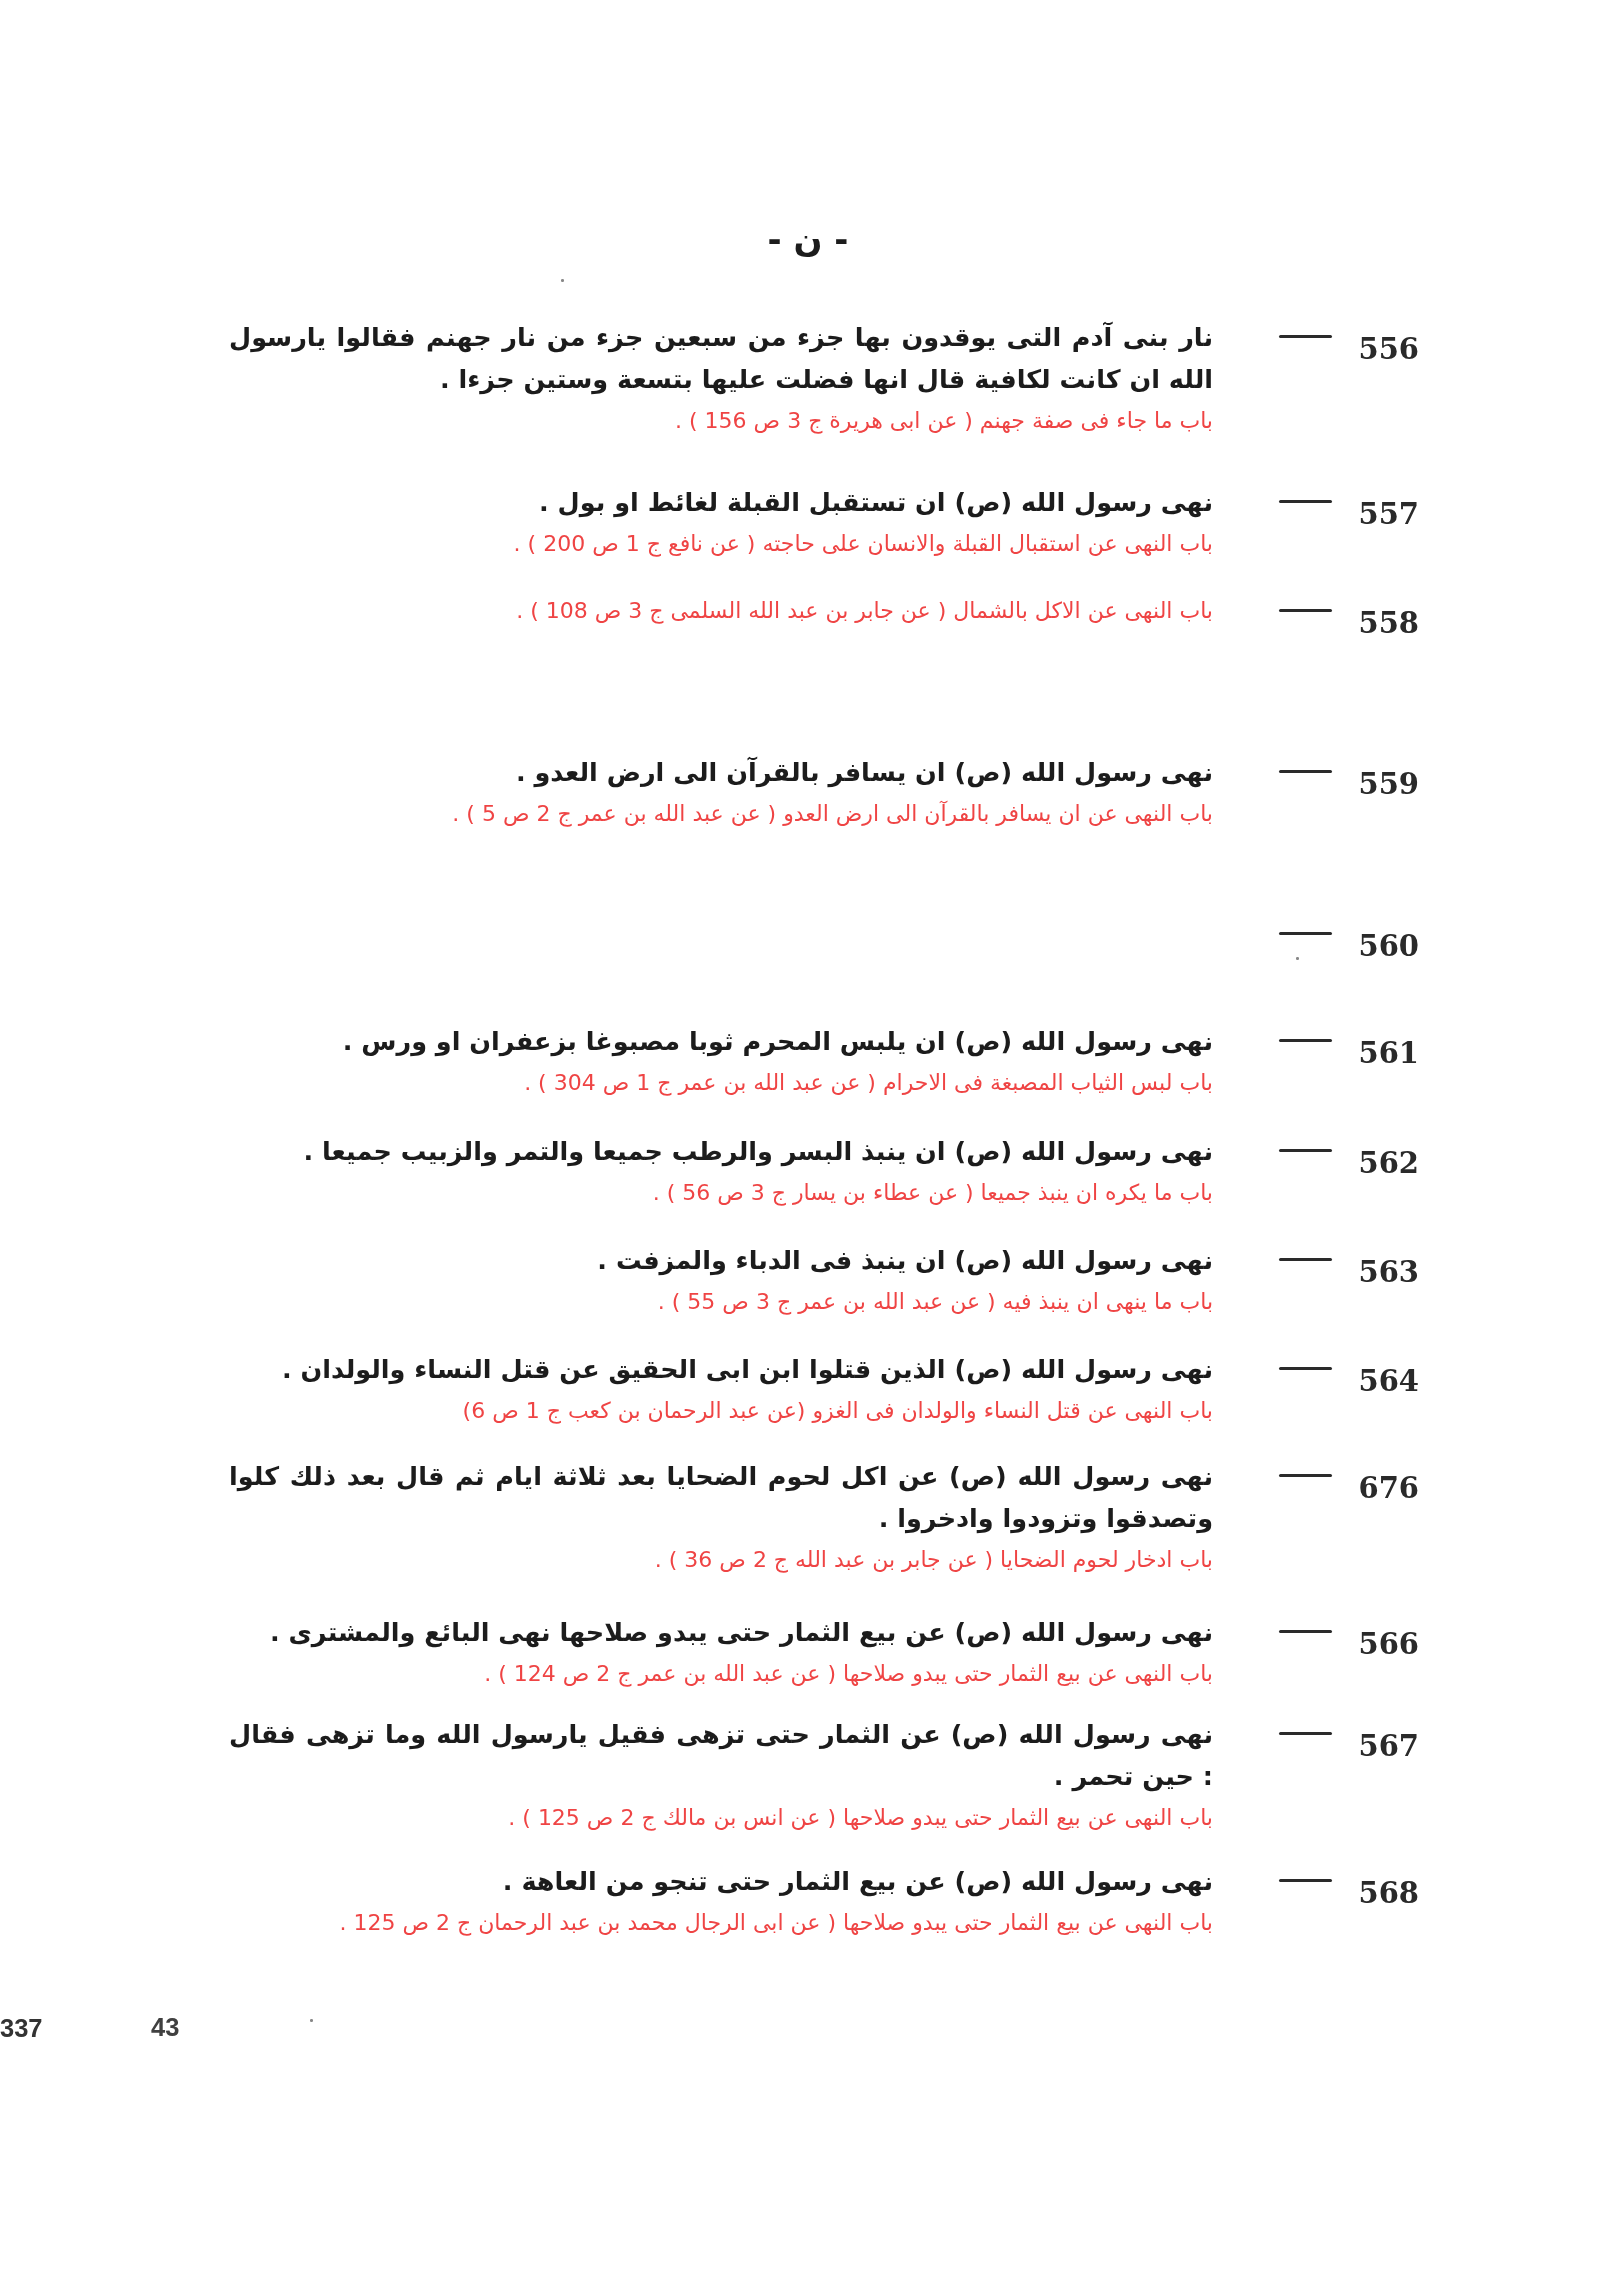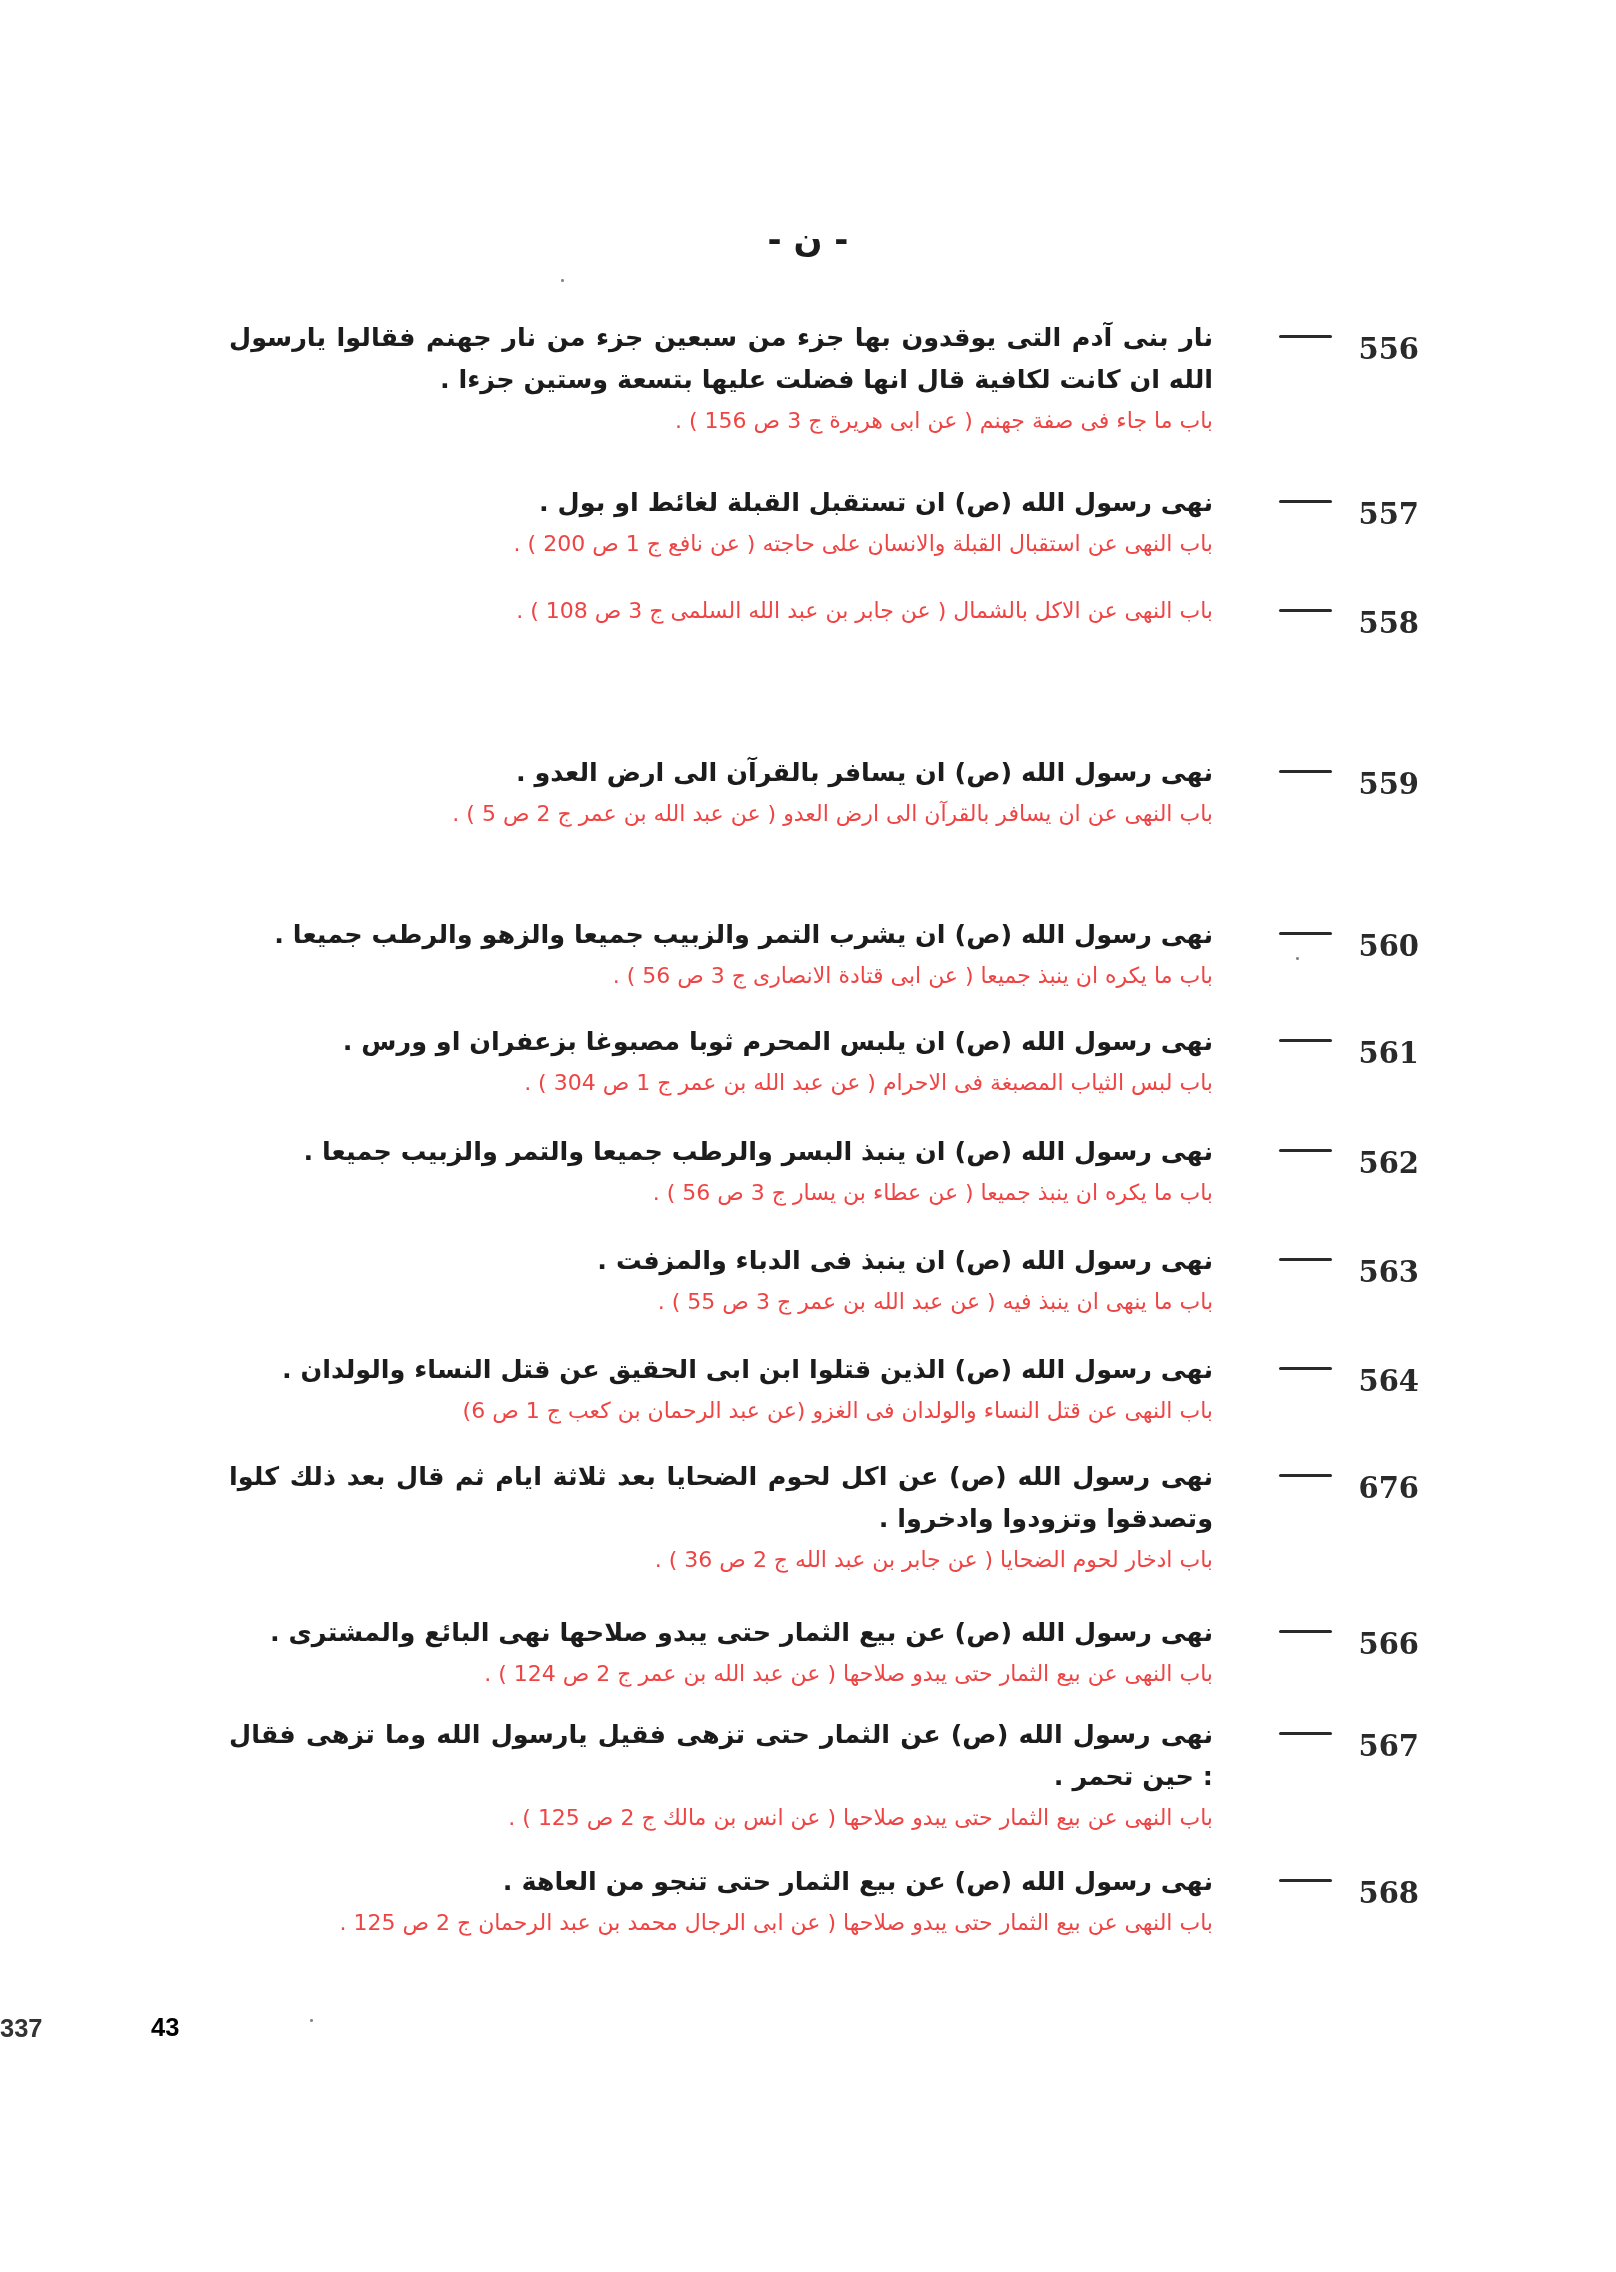--- a/index.html
+++ b/index.html
@@ -22,21 +22,21 @@
     font-family: "DejaVu Sans", sans-serif;
   }
   .entry .text {
     font-weight: bold; font-size: 25.5px; line-height: 42px; text-align: justify; text-align-last: right;
   }
   .entry .ref {
     font-weight: normal; font-size: 22px; line-height: 42px; color: #ef4444;
   }
   .footer-left {
     position: absolute; left: 151px; top: 2013px;
-    font-family: "Liberation Sans", sans-serif; font-weight: bold; font-size: 25.5px; color: #000000;
+    font-family: "Liberation Sans", sans-serif; font-weight: bold; font-size: 25.5px; color: #404040;
   }
   .footer-center {
     position: absolute; left: 0; width: 1616px; top: 2014px; text-align: left;
     font-family: "Liberation Sans", sans-serif; font-weight: bold; font-size: 25.5px; color: #333;
   }
   .speck { position: absolute; width: 2.5px; height: 2.5px; background: #888; border-radius: 50%; }
 </style>
 </head>
 <body>
 
@@ -75,24 +75,20 @@
     <div class="dash"></div>
     <div class="body">
       <div class="text">نهى رسول الله (ص) ان يسافر بالقرآن الى ارض العدو .</div>
       <div class="ref">باب النهى عن ان يسافر بالقرآن الى ارض العدو ( عن عبد الله بن عمر ج 2 ص 5 ) .</div>
     </div>
   </div>
 
   <div class="entry" style="top:913px;">
     <div class="num">560</div>
     <div class="dash"></div>
-    <div class="body">
-      <div class="text">نهى رسول الله (ص) ان يشرب التمر والزبيب جميعا والزهو والرطب جميعا .</div>
-      <div class="ref">باب ما يكره ان ينبذ جميعا ( عن ابى قتادة الانصارى ج 3 ص 56 ) .</div>
-    </div>
   </div>
 
   <div class="entry" style="top:1020px;">
     <div class="num">561</div>
     <div class="dash"></div>
     <div class="body">
       <div class="text">نهى رسول الله (ص) ان يلبس المحرم ثوبا مصبوغا بزعفران او ورس .</div>
       <div class="ref">باب لبس الثياب المصبغة فى الاحرام ( عن عبد الله بن عمر ج 1 ص 304 ) .</div>
     </div>
   </div>

